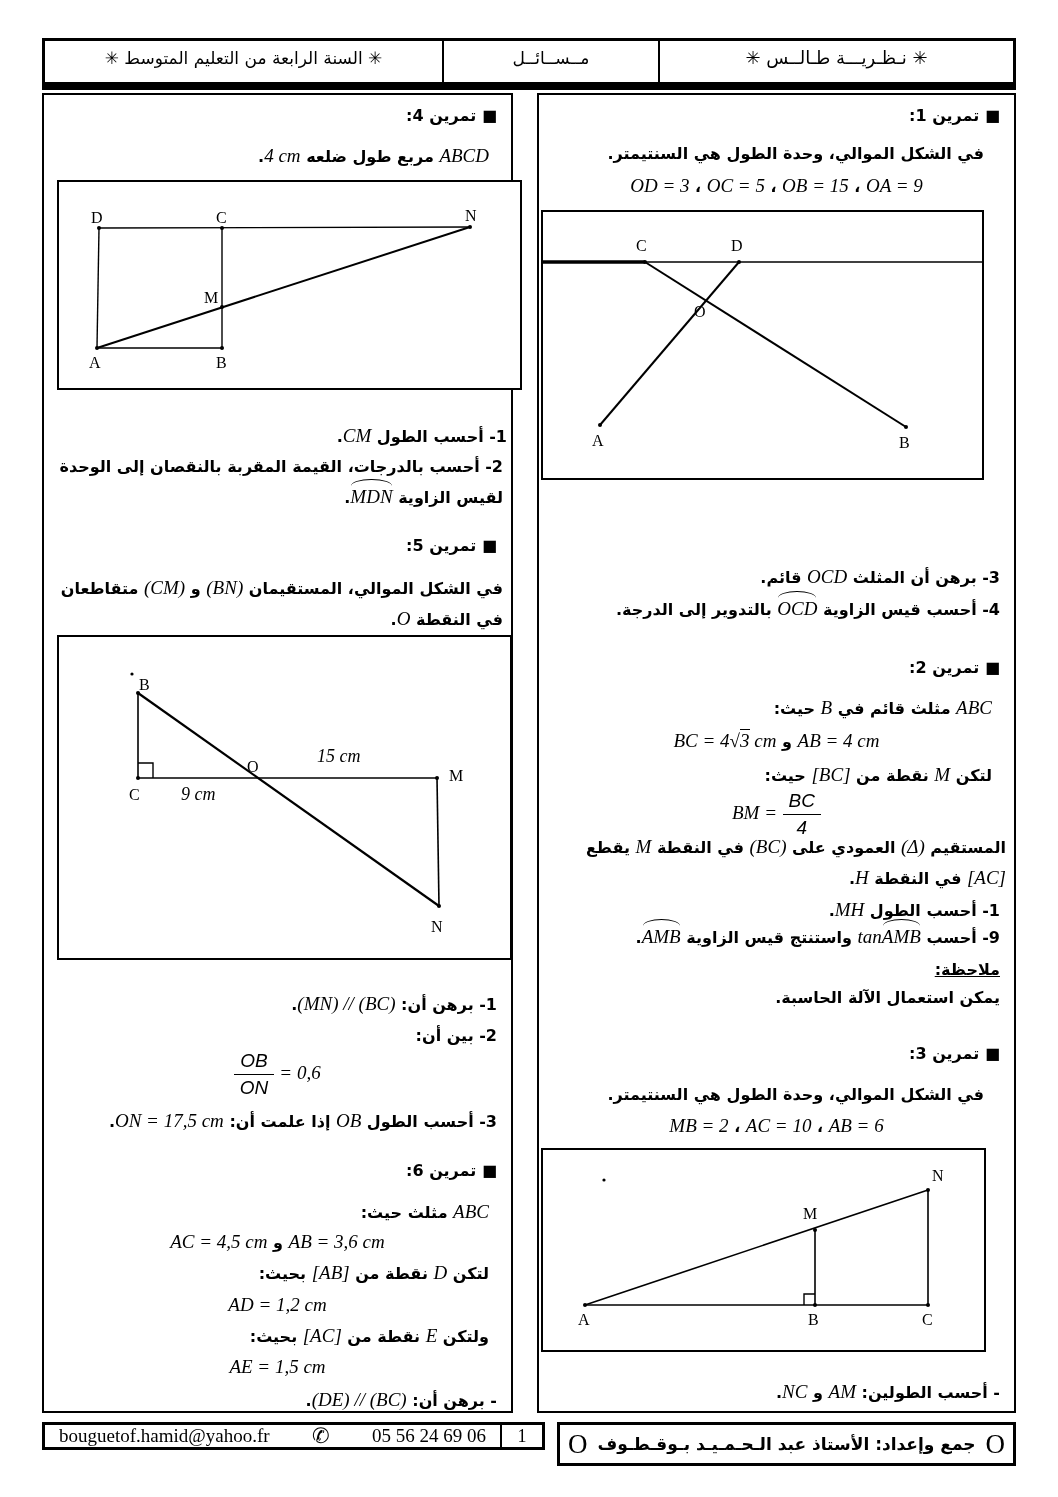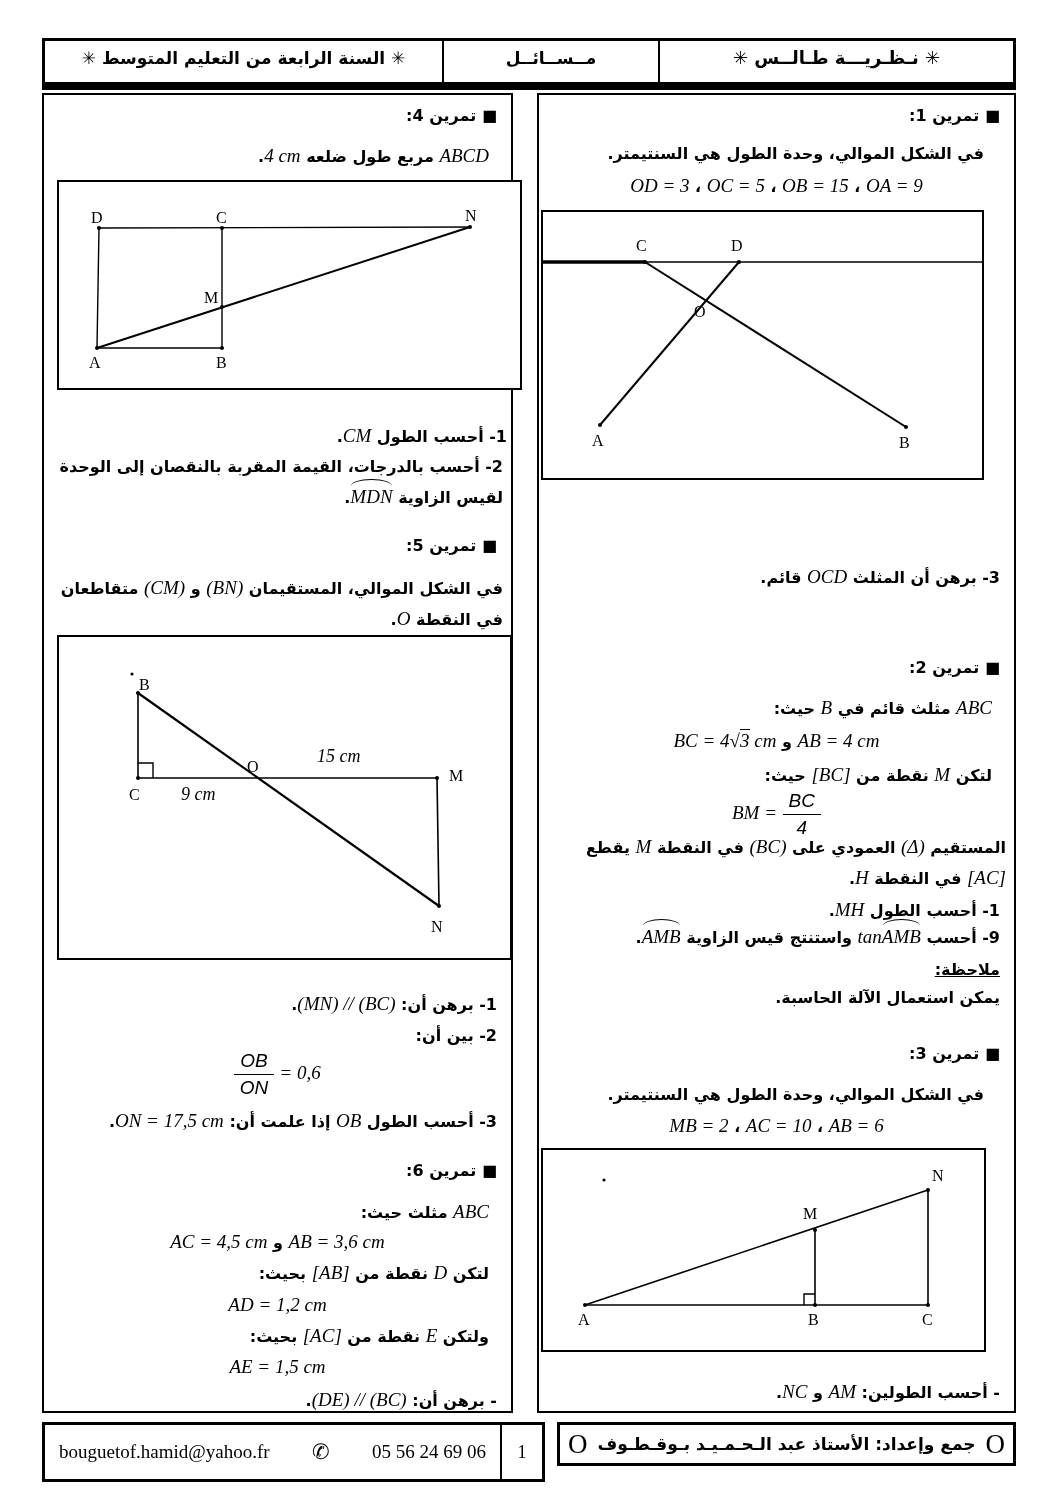--- a/index.html
+++ b/index.html
@@ -3,21 +3,21 @@
 <meta charset="utf-8">
 <style>
   html,body{margin:0;padding:0;background:#fff;}
   #page{position:relative;width:1058px;height:1497px;background:#fff;color:#000;
         font-family:"DejaVu Sans",sans-serif;overflow:hidden;}
   .abs{position:absolute;box-sizing:border-box;}
   
   .hbox{border:3px solid #000;}
   .fbox{border:3px solid #000;}
   .hdr-cell{position:absolute;top:0;bottom:8px;display:flex;align-items:center;justify-content:center;
-            font-weight:bold;font-size:17px;direction:rtl;}
+            font-weight:normal;font-size:17px;direction:rtl;}
   .vline{position:absolute;top:0;bottom:0;width:2px;background:#000;}
   .thick-rule{position:absolute;background:#000;}
   
   .col{border:2px solid #000;}
   
   .p{position:absolute;direction:rtl;text-align:right;font-weight:bold;font-size:16px;
      line-height:30px;white-space:nowrap;}
   .p.wrap{white-space:normal;}
   .ctr{left:0;right:0;text-align:center;}
   .m{font-family:"Liberation Serif",serif;font-style:italic;font-weight:normal;font-size:19px;}
@@ -98,20 +98,23 @@
       </svg>
       <span class="fig-label" style="left:93px;top:26px;">C</span>
       <span class="fig-label" style="left:188px;top:26px;">D</span>
       <span class="fig-label" style="left:151px;top:92px;">O</span>
       <span class="fig-label" style="left:49px;top:221px;">A</span>
       <span class="fig-label" style="left:356px;top:223px;">B</span>
     </div>
 
     <div class="p" style="top:467px;right:14px;">
       <span>3- برهن أن المثلث </span><bdi class="m mrun">OCD</bdi><span> قائم.</span>
+    </div>
+    <div class="p" style="top:499px;right:14px;">
+      <span>4- أحسب قيس الزاوية </span><span class="hat">OCD</span><span> بالتدوير إلى الدرجة.</span>
     </div>
 
     <div class="p" style="top:558px;right:14px;">
       <span>■</span>
       <span>تمرين 2:</span>
     </div>
     <div class="p" style="top:598px;right:22px;">
       <bdi class="m mrun">ABC</bdi><span> مثلث قائم في </span><bdi class="m mrun">B</bdi><span> حيث:</span>
     </div>
     <div class="p ctr" style="top:631px;">
@@ -278,21 +281,21 @@
       <span>ولتكن </span><bdi class="m mrun">E</bdi><span> نقطة من </span><bdi class="m mrun">[AC]</bdi><span> بحيث:</span>
     </div>
     <div class="p ctr" style="top:1257px;" dir="ltr">
       <bdi class="m mrun">AE = 1,5 cm</bdi>
     </div>
     <div class="p" style="top:1290px;right:14px;">
       <span>- برهن أن: </span><bdi class="m mrun">(DE) // (BC)</bdi><span>.</span>
     </div>
   </div>
 
-  <div class="abs fbox ft-left" style="left:42px;top:1422px;width:503px;height:60px;">
+  <div class="abs fbox ft-left" style="left:42px;top:1422px;width:503px;height:28px;">
     <div class="ft-main">
       <span>bouguetof.hamid@yahoo.fr</span>
       <span class="phone-ic">✆</span>
       <span>05 56 24 69 06</span>
     </div>
     <div class="ft-divider"></div>
     <div class="ft-page">1</div>
   </div>
   <div class="abs fbox ft-right" style="left:557px;top:1422px;width:459px;height:44px;">
     <span class="ornament">O</span>

